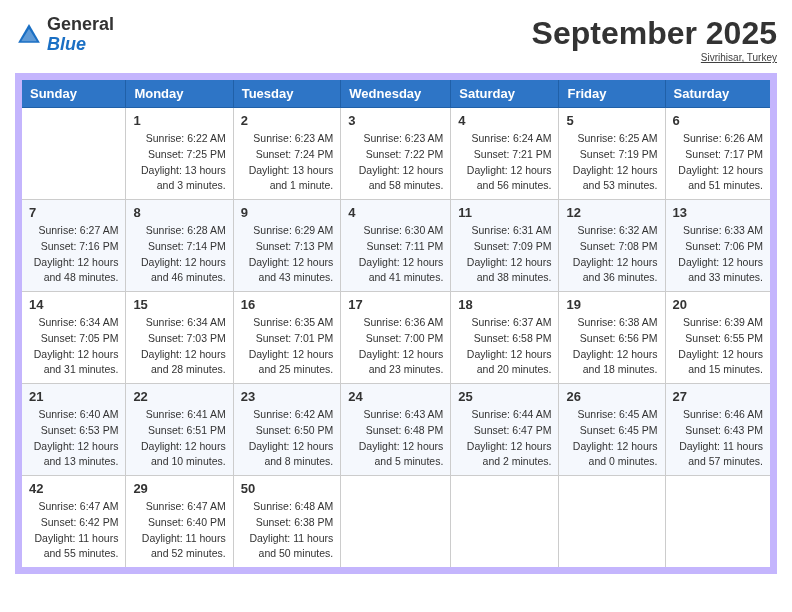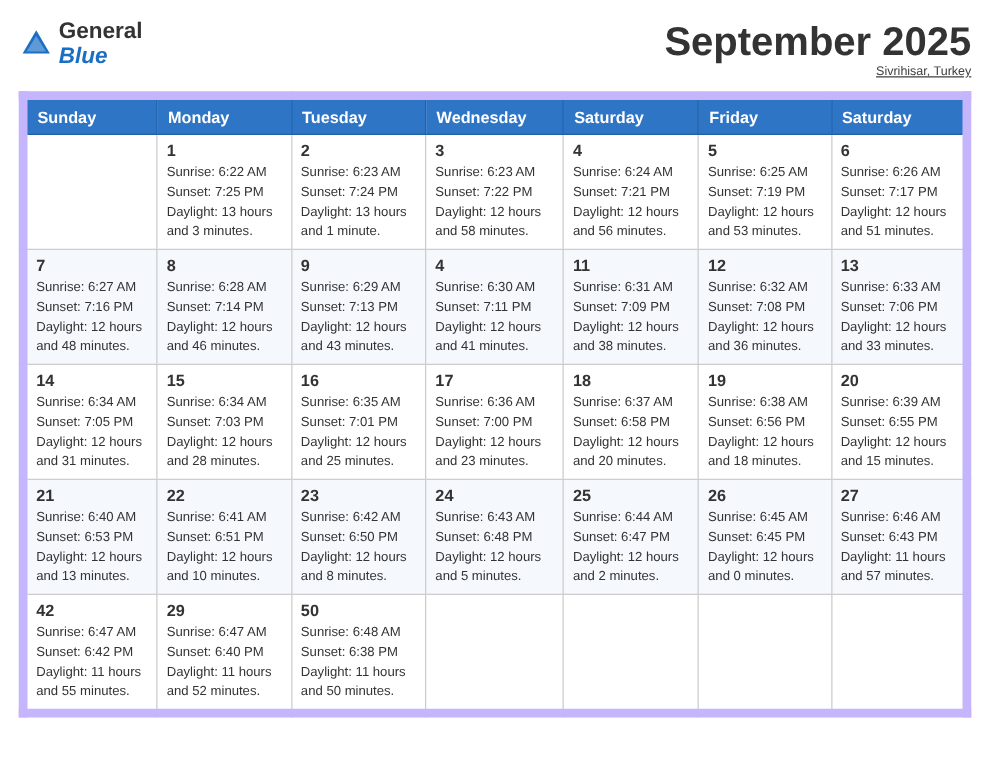--- a/index.html
+++ b/index.html
@@ -74,20 +74,21 @@
     }
     .day-number {
       font-size: 13px;
       font-weight: bold;
       margin-bottom: 3px;
       display: block;
     }
     .day-info {
       line-height: 1.5;
       font-size: 10.5px;
+      text-align: right;
     }
     .empty-cell {
       background: #fafafa;
     }
   </style>
 </head>
 <body>
 
 <div class="header">
   <div class="logo">

